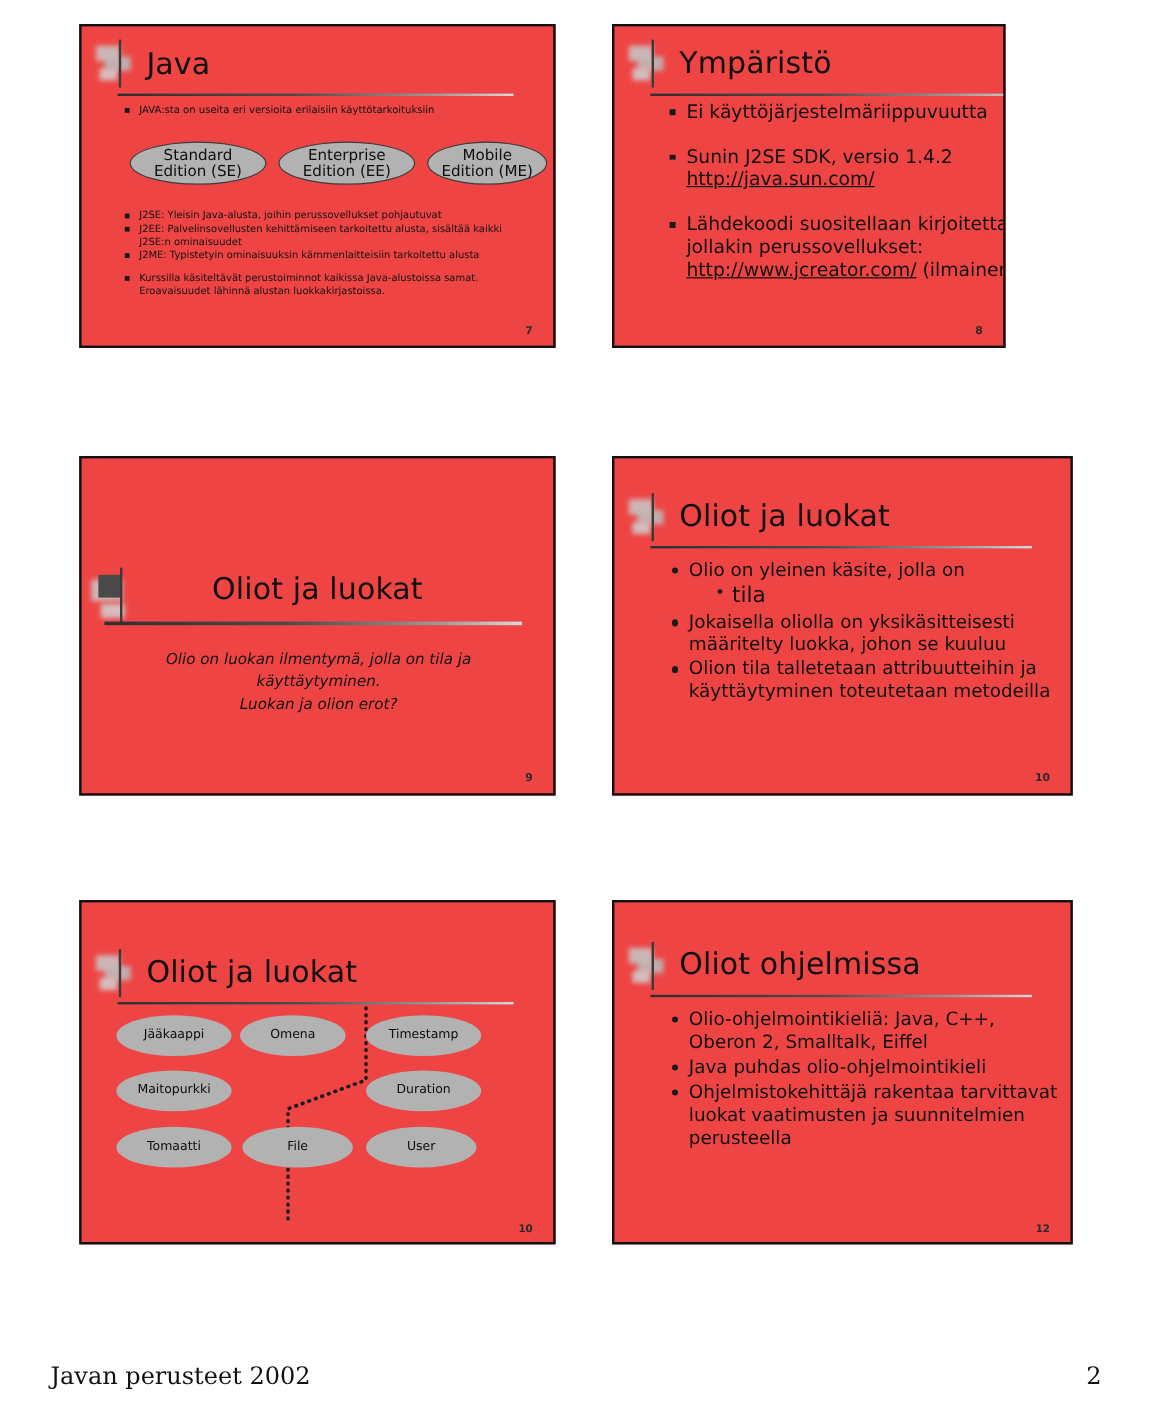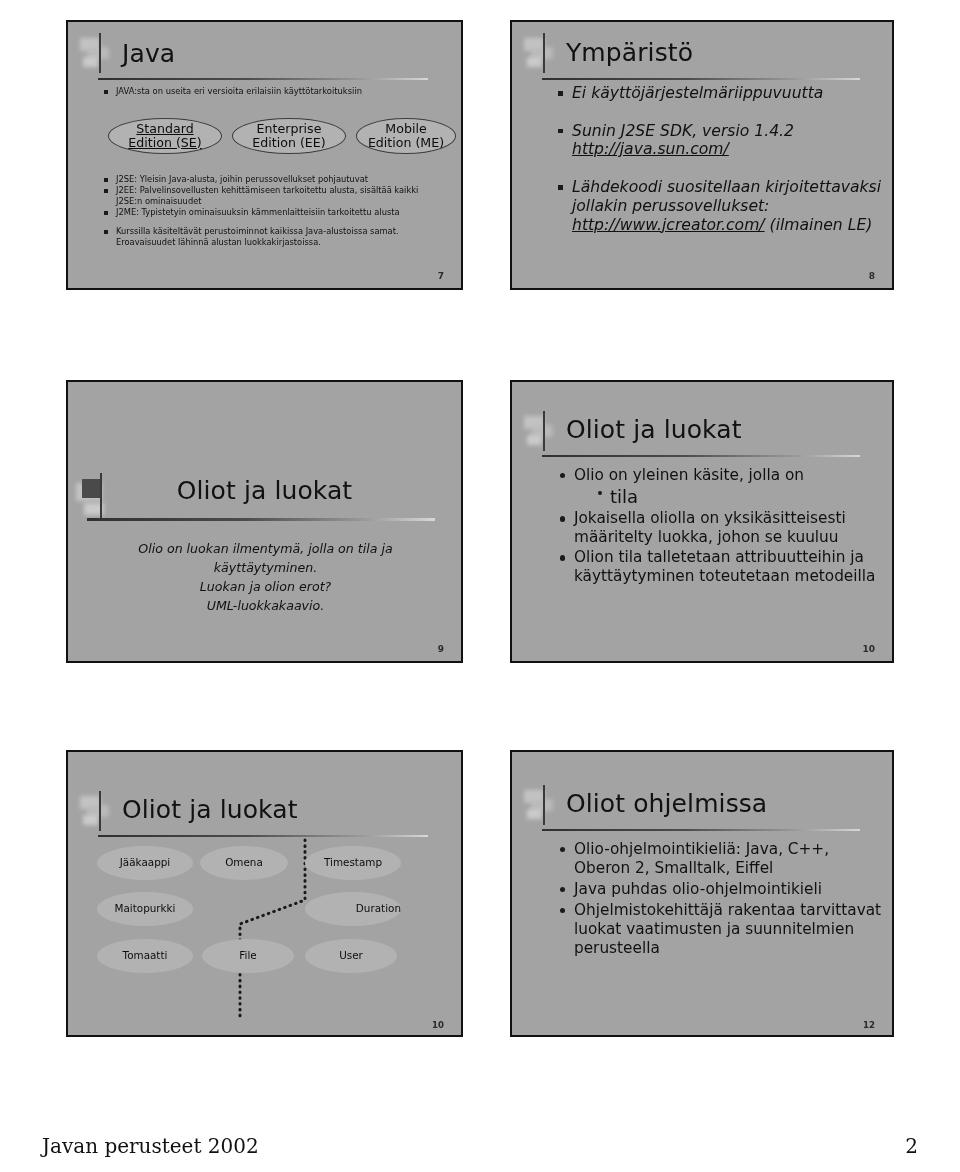--- a/index.html
+++ b/index.html
@@ -4,21 +4,21 @@
 <style>
   html,body{margin:0;padding:0;background:#fff;}
   body{
     width:960px;height:1172px;position:relative;overflow:hidden;
     font-family:"DejaVu Sans","Liberation Sans",sans-serif;
     color:#111;
   }
   .page{position:absolute;inset:0;}
 
   
-  .slide{position:absolute;background:#a3a3a3;border:2px solid #111;box-sizing:border-box;}
+  .slide{position:absolute;background:#ef4444;border:2px solid #111;box-sizing:border-box;}
   .slide-inner{position:absolute;inset:0;overflow:hidden;}
 
   
   .orn{position:absolute;pointer-events:none;}
   .orn .blob{
     position:absolute;background:#c9c9c9;
     filter:blur(2.2px);opacity:.85;
   }
   .orn .blob.b1{left:0;top:2px;width:20px;height:13px;}
   .orn .blob.b2{left:7px;top:11px;width:22px;height:12px;background:#bdbdbd;}
@@ -66,36 +66,36 @@
   }
 
   
   #slide7{left:66px;top:20px;width:397px;height:270px;}
   #slide7 .orn{left:12px;top:14px;width:40px;height:40px;}
   #slide7 .s-title{left:54px;top:17px;font-size:25px;}
   #slide7 .titlerule{left:30px;top:56px;width:330px;height:1.5px;}
   #slide7 .lead{position:absolute;left:48px;top:64px;font-size:8.4px;}
   #slide7 .lead .sq::before{left:-12px;top:4px;width:3.6px;height:3.6px;}
   #slide7 .ov{top:96px;height:36px;font-size:12.6px;}
-  #slide7 .ov1{left:40px;width:114px;text-decoration:underline;}
+  #slide7 .ov1{left:40px;width:114px;}
   #slide7 .ov2{left:164px;width:114px;}
   #slide7 .ov3{left:288px;width:100px;}
   #slide7 .body{position:absolute;left:48px;top:152px;width:326px;font-size:8.3px;}
   #slide7 .body li{margin-bottom:1px;line-height:1.25;}
   #slide7 .body li .sq::before,#slide7 .body li::before{left:-12px;top:4px;width:3.6px;height:3.6px;}
   #slide7 .body .gap{margin-top:9px;}
   #slide7 .pagenum{right:17px;bottom:7px;font-size:9px;}
 
   
-  #slide8{left:510px;top:20px;width:384px;height:270px;}
+  #slide8{left:510px;top:20px;width:328px;height:270px;}
   #slide8 .orn{left:12px;top:14px;width:40px;height:40px;}
   #slide8 .s-title{left:54px;top:16px;font-size:25px;}
   #slide8 .titlerule{left:30px;top:56px;width:318px;height:1.5px;}
   #slide8 ul{position:absolute;left:60px;top:62px;width:310px;font-size:15.6px;}
-  #slide8 ul li{margin-bottom:19px;line-height:1.2;font-style:italic;}
+  #slide8 ul li{margin-bottom:19px;line-height:1.2;}
   #slide8 ul li::before{content:"";position:absolute;left:-14px;top:7px;width:4.6px;height:4.6px;background:#1a1a1a;}
   #slide8 .pagenum{right:17px;bottom:7px;font-size:9px;}
   .ulink{text-decoration:underline;}
 
   
   #slide9{left:66px;top:380px;width:397px;height:283px;}
   #slide9 .orn{left:12px;top:93px;width:42px;height:44px;}
   #slide9 .s-title{left:0;right:0;top:94px;text-align:center;font-size:25px;}
   #slide9 .titlerule{left:19px;top:136px;width:348px;height:2.5px;}
   #slide9 .sub{
@@ -224,21 +224,20 @@
         <span class="blob b3" style="left:4px;top:28px;width:20px;height:12px;"></span>
         <span class="dark"></span>
         <span class="vrule" style="left:20px;top:-2px;height:46px;"></span>
       </div>
       <div class="s-title">Oliot ja luokat</div>
       <div class="titlerule"></div>
 
       <div class="sub">
         <div>Olio on luokan ilmentymä, jolla on tila ja käyttäytyminen.</div>
         <div>Luokan ja olion erot?</div>
-        <div>UML-luokkakaavio.</div>
       </div>
 
       <div class="pagenum">9</div>
     </div>
   </div>
 
   <div class="slide" id="slide10">
     <div class="slide-inner">
 
       <div class="orn">
@@ -287,21 +286,21 @@
       <div class="oval" style="left:132px;top:94px;width:88px;height:34px;">
         <span>Omena</span>
       </div>
       <div class="oval" style="left:237px;top:94px;width:96px;height:34px;">
         <span>Timestamp</span>
       </div>
 
       <div class="oval" style="left:29px;top:140px;width:96px;height:34px;">
         <span>Maitopurkki</span>
       </div>
-      <div class="oval" style="left:237px;top:140px;width:96px;height:34px;justify-content:flex-end;">
+      <div class="oval" style="left:237px;top:140px;width:96px;height:34px;">
         <span>Duration</span>
       </div>
 
       <div class="oval" style="left:29px;top:187px;width:96px;height:34px;">
         <span>Tomaatti</span>
       </div>
       <div class="oval" style="left:134px;top:187px;width:92px;height:34px;">
         <span>File</span>
       </div>
       <div class="oval" style="left:237px;top:187px;width:92px;height:34px;">

